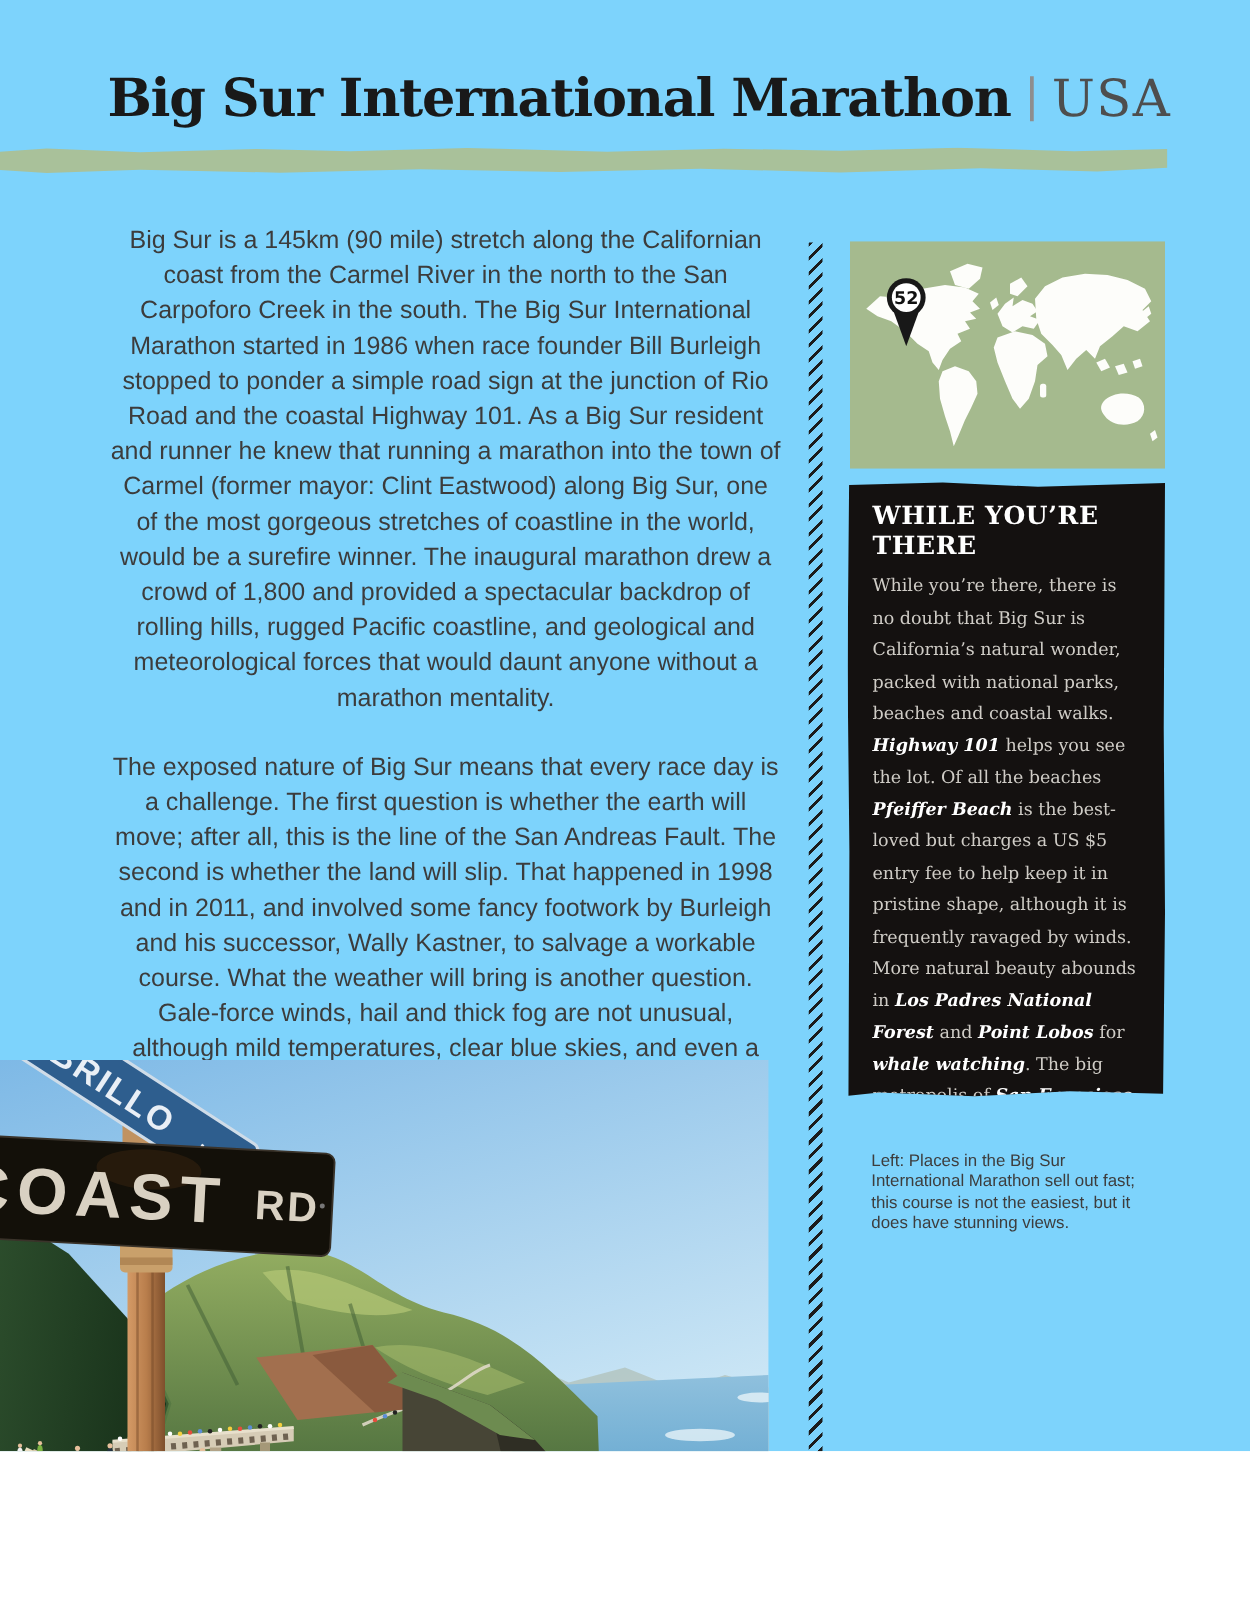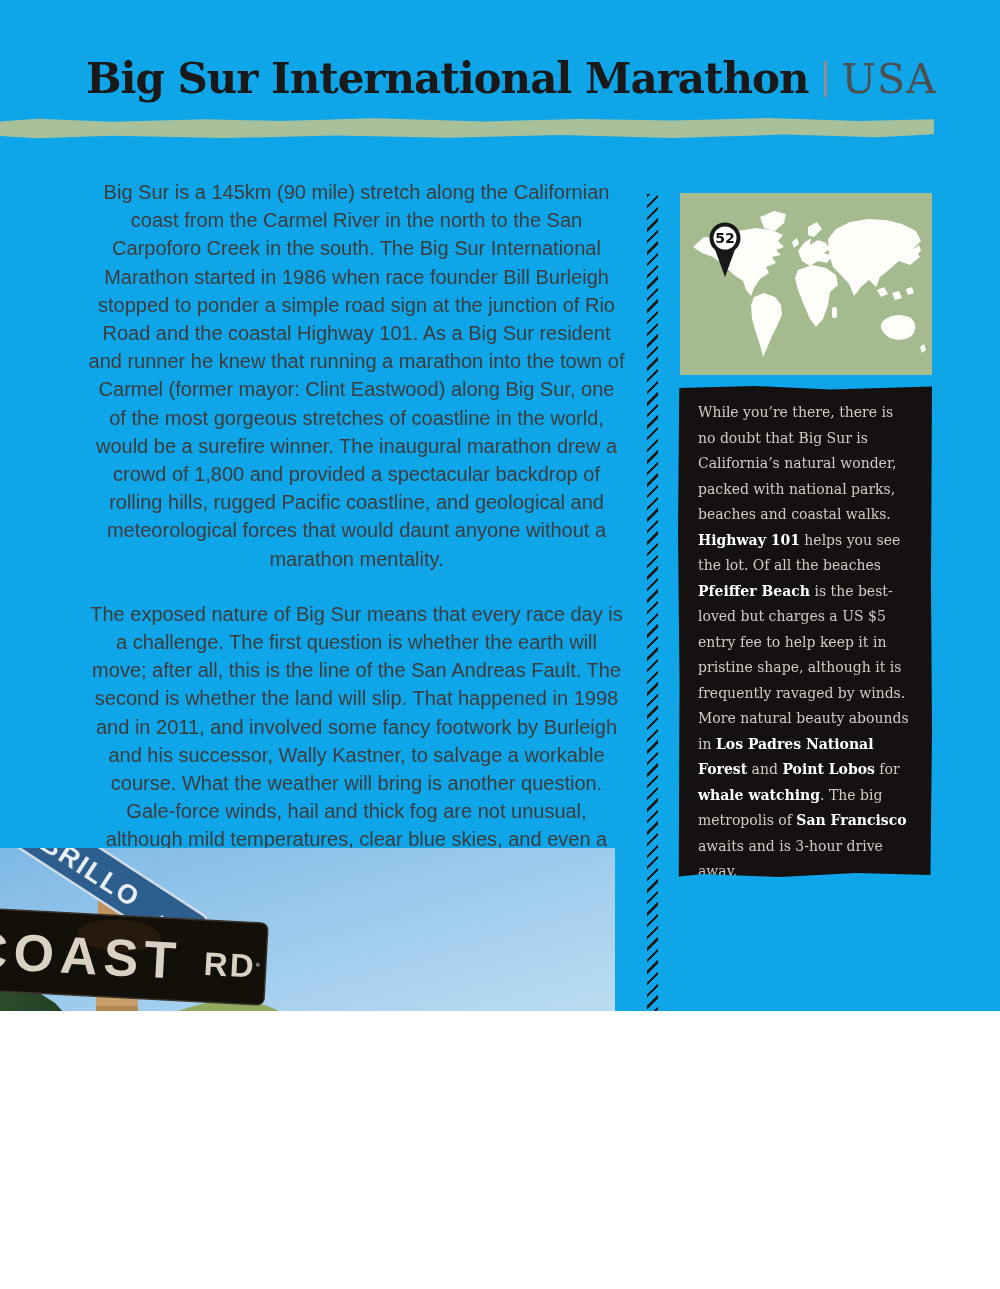--- a/index.html
+++ b/index.html
@@ -1,16 +1,16 @@
 <!DOCTYPE html>
 <html><head>
 <meta charset="utf-8">
 <style>
   html,body{margin:0;padding:0;background:#ffffff;}
-  .page{position:relative;width:1000px;height:1011px;background:#0ea5e9;overflow:hidden;
+  .page{position:relative;width:1000px;height:1161px;background:#7dd3fc;overflow:hidden;
         font-family:"Liberation Sans",sans-serif;}
 
   
   .title{position:absolute;left:86px;top:58px;margin:0;white-space:nowrap;
          font-family:"DejaVu Serif",serif;font-weight:800;font-size:42px;
          letter-spacing:-1px;color:#191919;line-height:1;}
   .title .sep{display:inline-block;width:3px;height:36px;background:#8e8e8e;
               margin:0 14px 0 16px;vertical-align:-4px;}
   .title .country{font-weight:400;color:#4e4e4e;letter-spacing:1px;font-size:41px;}
   .band{position:absolute;left:0;top:117px;width:934px;height:22px;background:#a9c19a;
@@ -30,21 +30,21 @@
   .map svg{display:block;}
 
   
   .sidebar{position:absolute;left:678px;top:385px;width:254px;height:493px;
            box-sizing:border-box;padding:15px 20px 16px;background:#141110;color:#cfccc6;
            clip-path:polygon(0.5% 0.6%,30% 0.2%,60% 0.9%,100% 0.3%,99.6% 40%,100% 70%,99.4% 99.4%,70% 99%,40% 99.8%,10% 99.2%,0.3% 99.7%,0.6% 60%,0 30%);}
   .sidebar h2{margin:0 0 9px;font-family:"DejaVu Serif",serif;font-weight:700;
               font-size:20px;color:#ffffff;letter-spacing:.5px;}
   .sidebar .sb-body{margin:0;font-family:"DejaVu Serif",serif;font-size:14px;
               line-height:25.5px;}
-  .sidebar .sb-body .b{color:#ffffff;font-weight:bold;}
+  .sidebar .sb-body .b{color:#ffffff;font-weight:bold;font-style:italic;}
 
   
   .caption{position:absolute;left:697px;top:921px;width:214px;margin:0;
            font-size:13.5px;line-height:16.4px;color:#3d3d3d;}
 
   
   .photo{position:absolute;left:0;top:848px;width:615px;height:441px;overflow:hidden;}
   .photo svg{display:block;}
 </style>
 </head>
@@ -85,23 +85,25 @@
       <g>
         <path d="M33,51 L57,51 L45,84 Z" fill="#181818"></path>
         <circle cx="45" cy="45" r="15.5" fill="#181818"></circle>
         <circle cx="45" cy="45" r="11.5" fill="#ffffff"></circle>
         <text x="45" y="50" text-anchor="middle" font-family="DejaVu Sans, sans-serif" font-size="14" font-weight="bold" fill="#111111">52</text>
       </g>
     </svg>
   </div>
 
   <div class="sidebar">
+    <h2>WHILE YOU’RE THERE</h2>
     <p class="sb-body"><span>While you’re there, there is no doubt that Big Sur is California’s natural wonder, packed with national parks, beaches and coastal walks. </span><span class="b">Highway 101</span><span> helps you see the lot. Of all the beaches </span><span class="b">Pfeiffer Beach</span><span> is the best-loved but charges a US $5 entry fee to help keep it in pristine shape, although it is frequently ravaged by winds. More natural beauty abounds in </span><span class="b">Los Padres National Forest</span><span> and </span><span class="b">Point Lobos</span><span> for </span><span class="b">whale watching</span><span>. The big metropolis of </span><span class="b">San Francisco</span><span> awaits and is 3-hour drive away.</span></p>
   </div>
 
+  <p class="caption">Left: Places in the Big Sur International Marathon sell out fast; this course is not the easiest, but it does have stunning views.</p>
 
   <div class="photo">
     <svg viewBox="0 0 615 441" width="615" height="441" font-family="Liberation Sans, sans-serif">
       <defs>
         <linearGradient id="skyG" x1="0" y1="0" x2="0.4" y2="1">
           <stop offset="0" stop-color="#7eb9e6"></stop>
             <stop offset="1" stop-color="#d9eef8"></stop>
         </linearGradient>
         <linearGradient id="seaG" x1="0" y1="0" x2="0" y2="1">
           <stop offset="0" stop-color="#8fc0dd"></stop>

